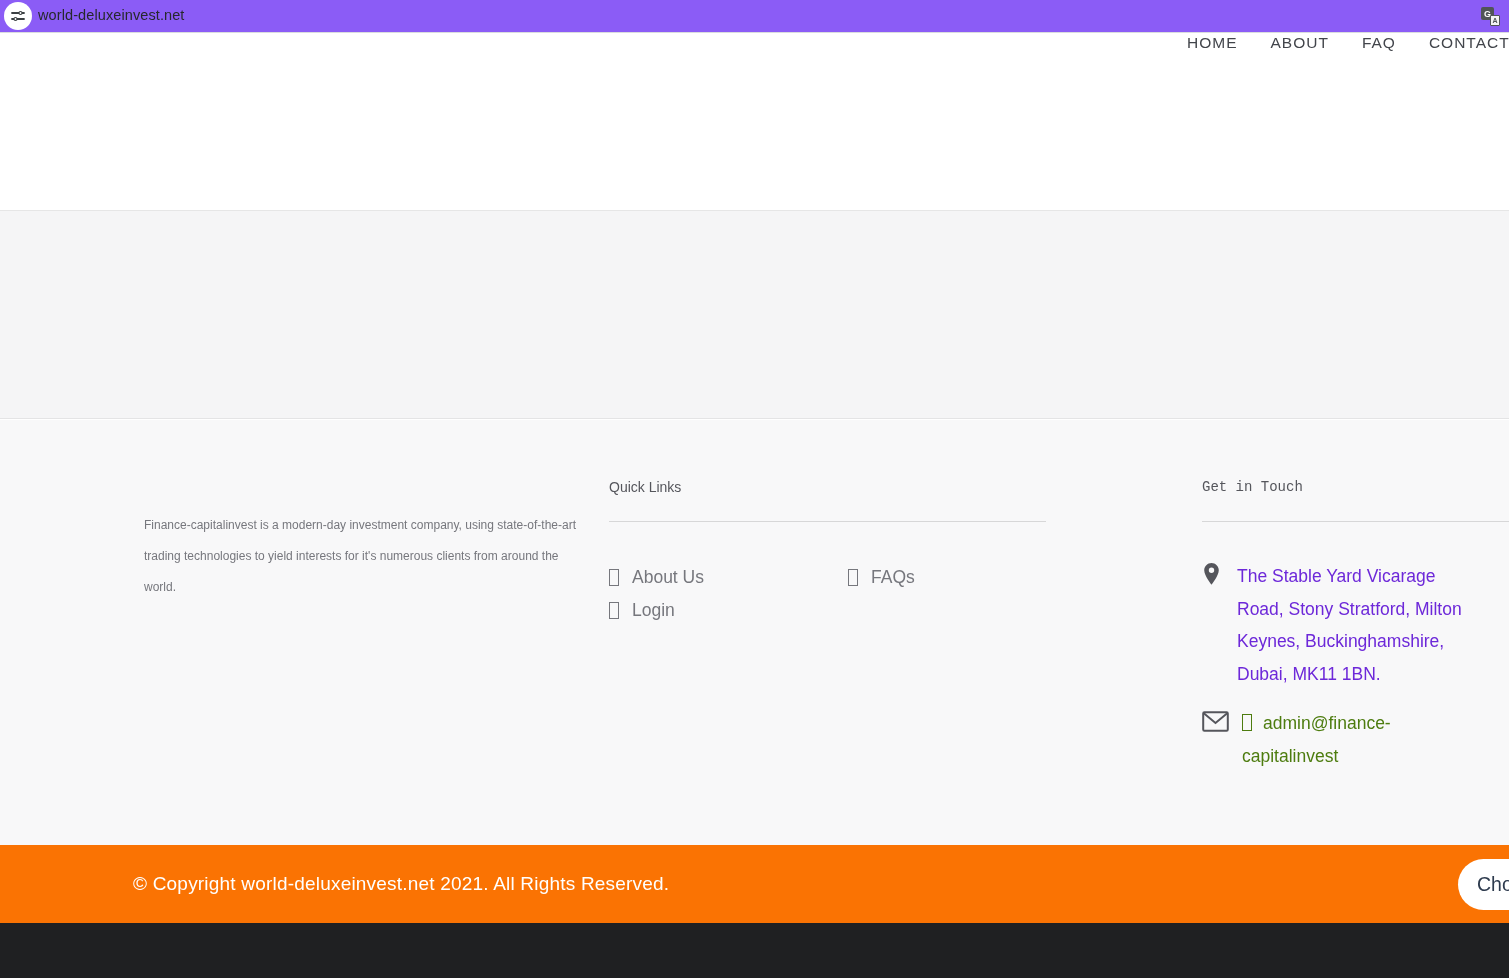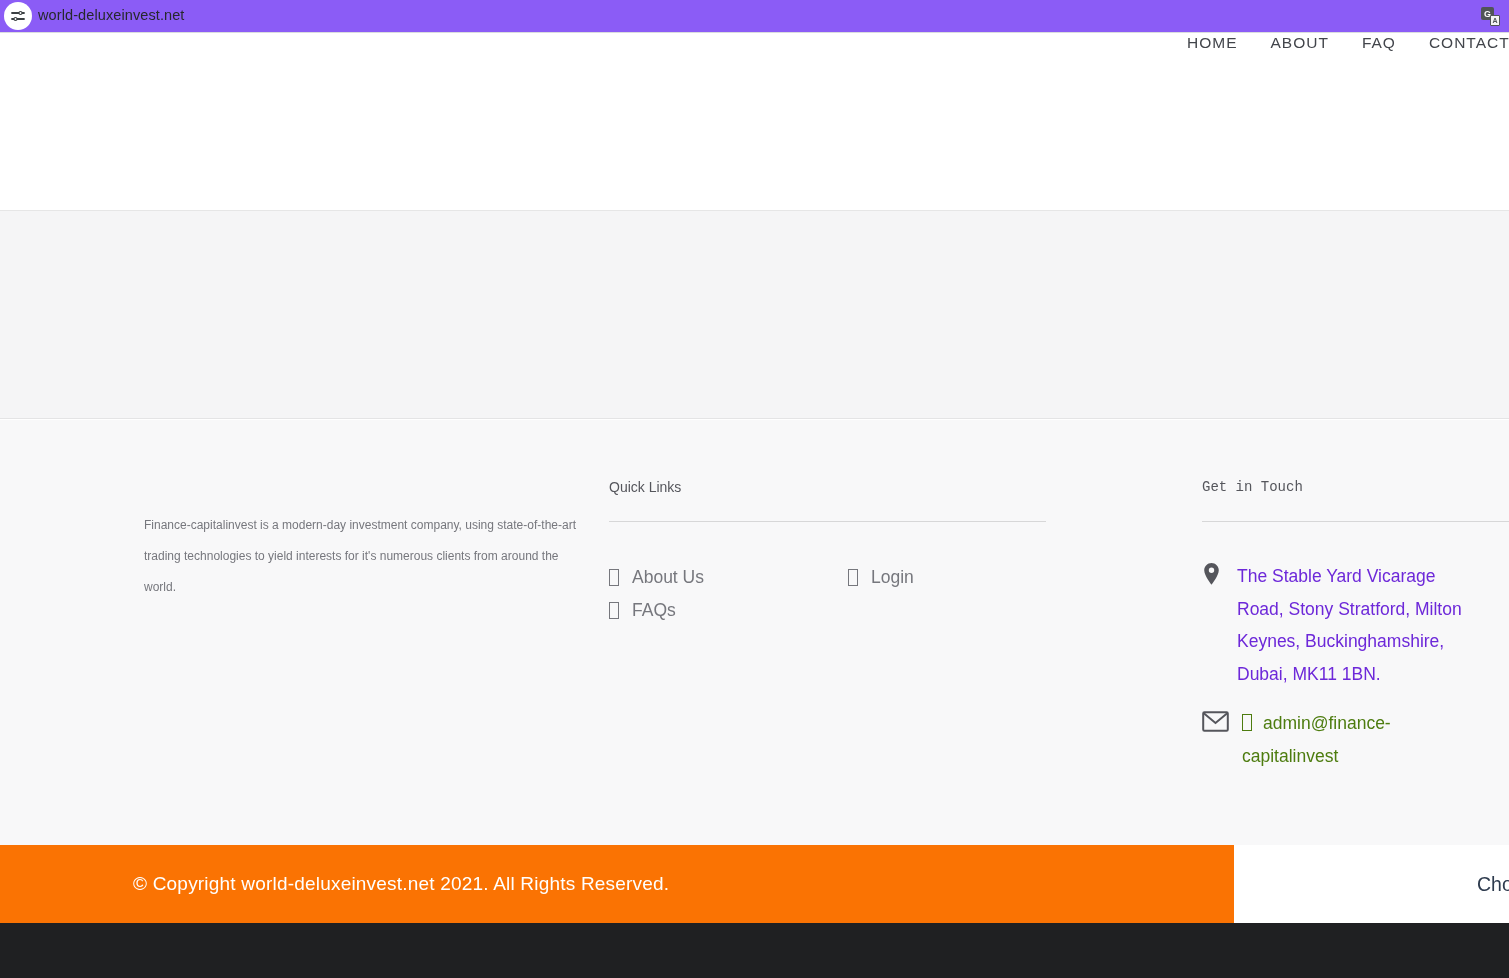--- a/index.html
+++ b/index.html
@@ -116,21 +116,21 @@
   }
   .envelope-icon-wrap { position: absolute; left: 0; top: 4px; }
   .email-link {
     position: absolute; left: 40px; top: 0; width: 172px;
     font-size: 17.5px; line-height: 33px; color: #4d7c0f;
     cursor: pointer; word-break: break-word;
   }
 
   
   .copyright-bar {
-    position: absolute; left: 0; top: 845px; width: 1234px; height: 78px;
+    position: absolute; left: 0; top: 845px; width: 1509px; height: 78px;
     background: #fa7303;
     display: flex; align-items: center;
   }
   .copyright-text {
     margin-left: 133px; color: #ffffff; font-size: 19px; letter-spacing: 0.2px;
   }
   .choose-button {
     position: absolute; left: 1458px; top: 859px; width: 180px; height: 51px;
     background: #ffffff; border: none; border-radius: 26px;
     font-family: "Liberation Sans", sans-serif;
@@ -189,25 +189,25 @@
   <h3 class="col-heading ql-heading">Quick Links</h3>
   <div class="col-rule ql-rule"></div>
 
   <div class="quick-links-grid">
     <div class="quick-link">
       <span class="tofu"></span>
       <span>About Us</span>
     </div>
     <div class="quick-link">
       <span class="tofu"></span>
-      <span>Login</span>
+      <span>FAQs</span>
     </div>
     <div class="quick-link">
       <span class="tofu"></span>
-      <span>FAQs</span>
+      <span>Login</span>
     </div>
   </div>
 
   <h3 class="col-heading git-heading">Get in Touch</h3>
   <div class="col-rule git-rule"></div>
 
   <div class="address-row">
     <span class="pin-icon-wrap">
       <svg width="19" height="24" viewBox="0 0 24 30">
         <path fill="#55565c" d="M12 1C6.9 1 2.8 5.1 2.8 10.2c0 6.9 9.2 18.3 9.2 18.3s9.2-11.4 9.2-18.3C21.2 5.1 17.1 1 12 1zm0 12.6a3.4 3.4 0 1 1 0-6.8 3.4 3.4 0 0 1 0 6.8z"></path>

